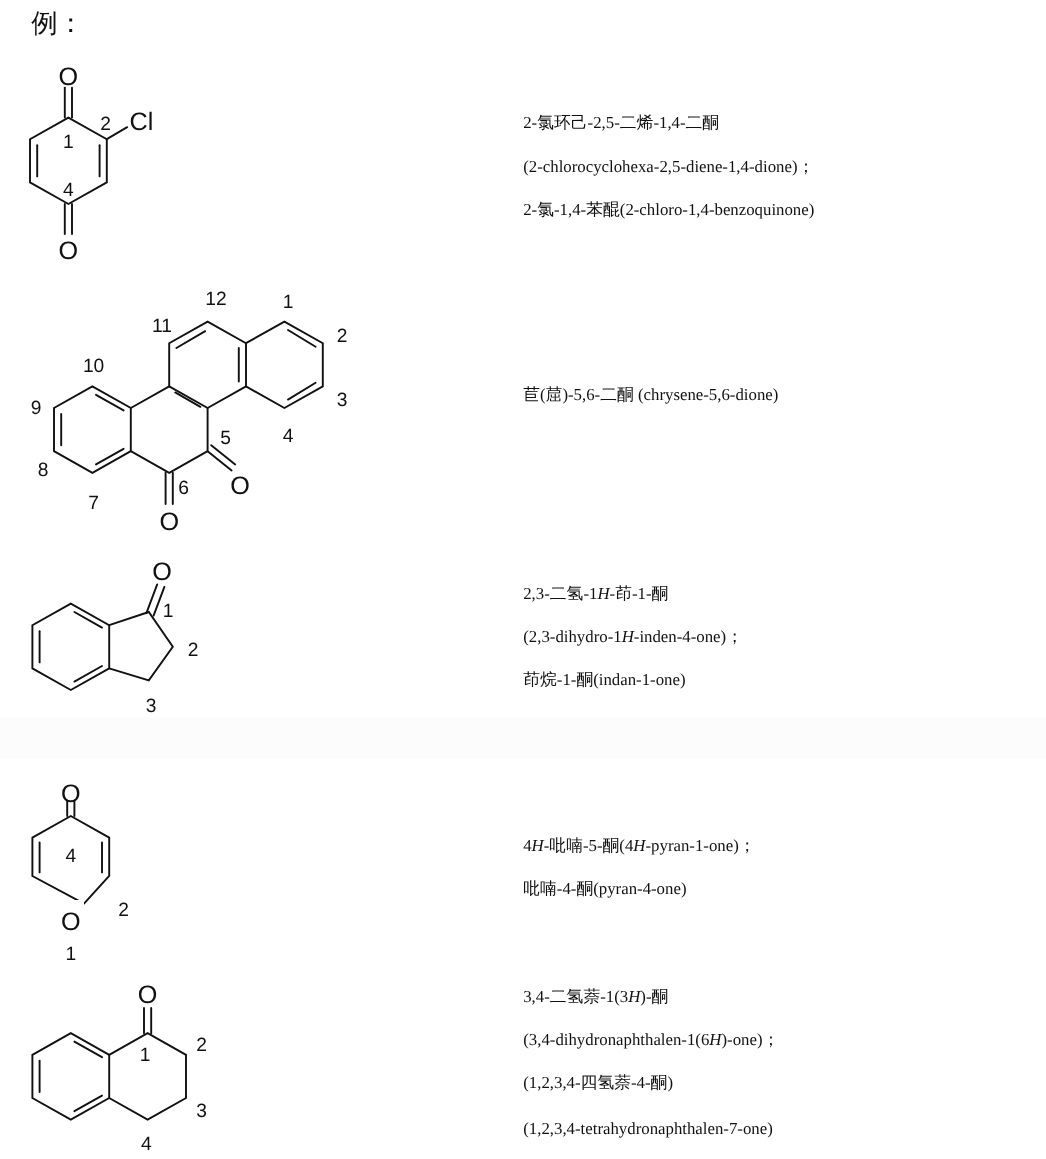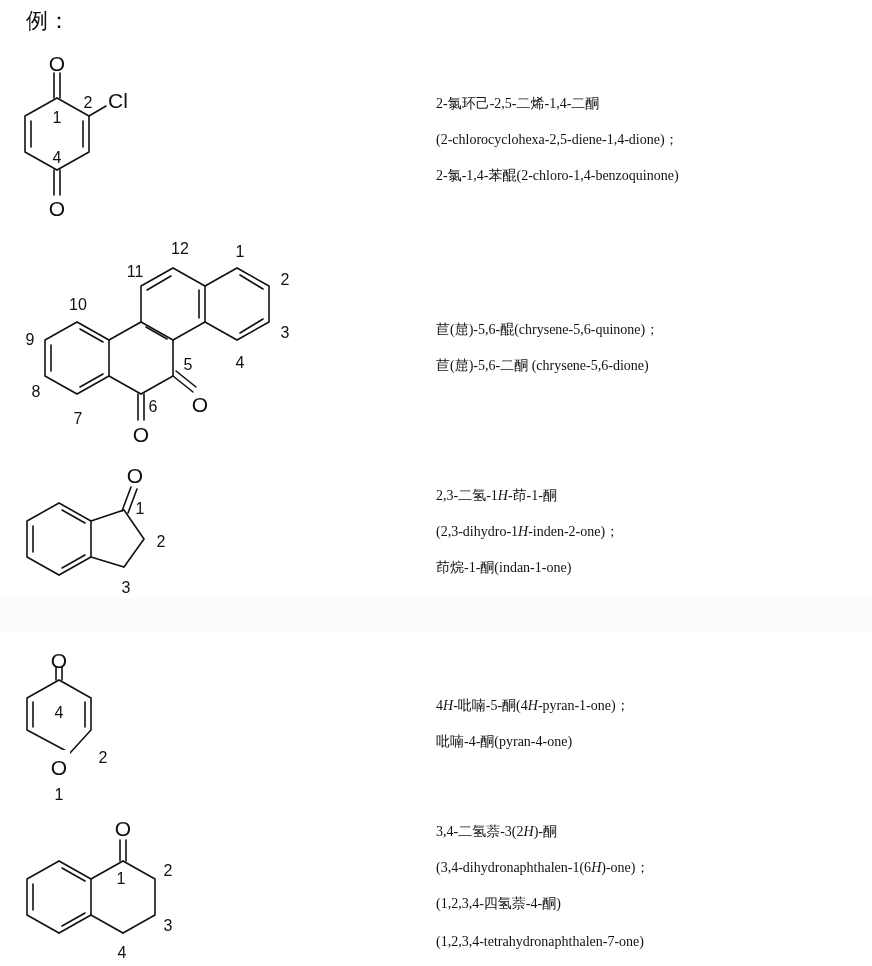--- a/index.html
+++ b/index.html
@@ -91,40 +91,39 @@
   <text class="num" x="188" y="370" text-anchor="middle">5</text>
   <text class="num" x="153" y="412" text-anchor="middle">6</text>
   <text class="num" x="78" y="424" text-anchor="middle">7</text>
   <text class="num" x="36" y="397" text-anchor="middle">8</text>
   <text class="num" x="30" y="345" text-anchor="middle">9</text>
   <text class="num" x="78" y="310" text-anchor="middle">10</text>
   <text class="num" x="135" y="277" text-anchor="middle">11</text>
   <text class="num" x="180" y="254" text-anchor="middle">12</text>
 </svg>
 <div class="names" style="top:312px">
-  <div>苣(䓛)-5,6-醌(chrysene-5,6-quinone)；</div>
   <div>苣(䓛)-5,6-二酮  (chrysene-5,6-dione)</div>
 </div>
 
 <svg class="struct" style="top:0" width="220" height="610" viewBox="0 0 220 610">
   <polygon points="59,503 27,521 27,557 59,575 91,557 91,521"></polygon>
   <line x1="33" y1="526" x2="33" y2="552"></line>
   <line x1="62" y1="510" x2="85" y2="523"></line>
   <line x1="62" y1="568" x2="85" y2="555"></line>
   <polyline points="91,521 124,510 144,539 124,567 91,557"></polyline>
   <line x1="122" y1="511" x2="131" y2="487"></line>
   <line x1="128" y1="513" x2="137" y2="489"></line>
   <text class="atom" x="135" y="483" text-anchor="middle">O</text>
   <text class="num" x="140" y="514" text-anchor="middle">1</text>
   <text class="num" x="161" y="547" text-anchor="middle">2</text>
   <text class="num" x="126" y="593" text-anchor="middle">3</text>
 </svg>
 <div class="names" style="top:478px">
   <div><span>2,3-二氢-1</span><i>H</i><span>-茚-1-酮</span></div>
-  <div><span>(2,3-dihydro-1</span><i>H</i><span>-inden-2-one)；</span></div>
+  <div><span>(2,3-dihydro-1</span><i>H</i><span>-inden-4-one)；</span></div>
   <div>茚烷-1-酮(indan-1-one)</div>
 </div>
 
 <svg class="struct" style="top:0" width="200" height="810" viewBox="0 0 200 810">
   <polyline points="70,753 27,730 27,698 59,680 91,698 91,730 70,753"></polyline>
   <line x1="33" y1="702" x2="33" y2="727"></line>
   <line x1="85" y1="702" x2="85" y2="727"></line>
   <line x1="56" y1="680" x2="56" y2="667"></line>
   <line x1="62" y1="680" x2="62" y2="667"></line>
   <rect x="50" y="750" width="20" height="22" fill="#fff" stroke="none"></rect>
@@ -147,17 +146,17 @@
   <polyline points="91,879 123,861 155,879 155,915 123,933 91,915"></polyline>
   <line x1="120" y1="861" x2="120" y2="840"></line>
   <line x1="126" y1="861" x2="126" y2="840"></line>
   <text class="atom" x="123" y="836" text-anchor="middle">O</text>
   <text class="num" x="121" y="884" text-anchor="middle">1</text>
   <text class="num" x="168" y="876" text-anchor="middle">2</text>
   <text class="num" x="168" y="931" text-anchor="middle">3</text>
   <text class="num" x="122" y="958" text-anchor="middle">4</text>
 </svg>
 <div class="names" style="top:814px">
-  <div><span>3,4-二氢萘-3(2</span><i>H</i><span>)-酮</span></div>
+  <div><span>3,4-二氢萘-1(3</span><i>H</i><span>)-酮</span></div>
   <div><span>(3,4-dihydronaphthalen-1(6</span><i>H</i><span>)-one)；</span></div>
   <div>(1,2,3,4-四氢萘-4-酮)</div>
   <div style="margin-top:2px">(1,2,3,4-tetrahydronaphthalen-7-one)</div>
 </div>
 
 </body></html>

